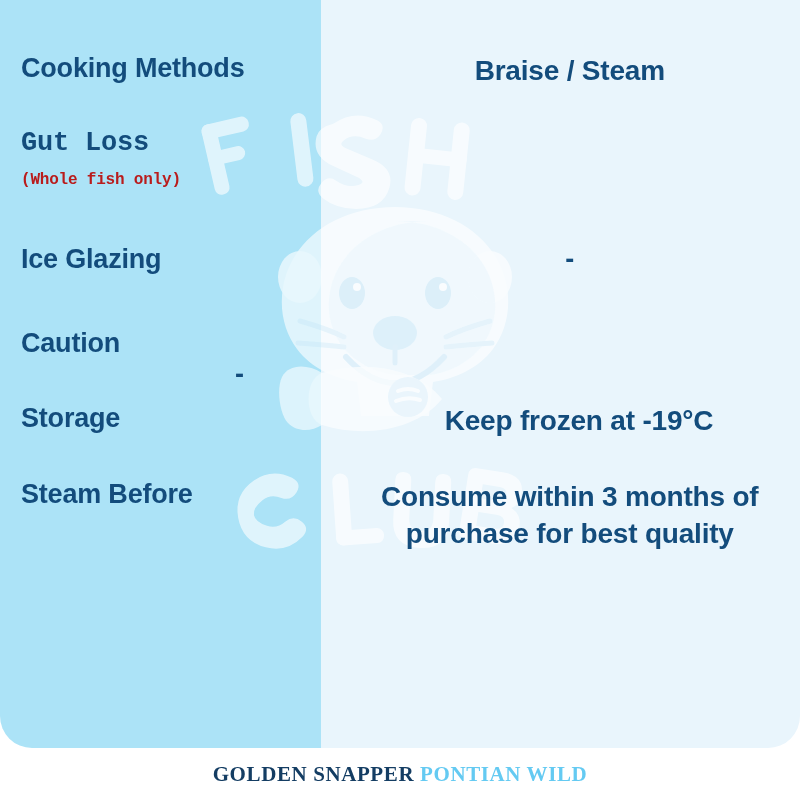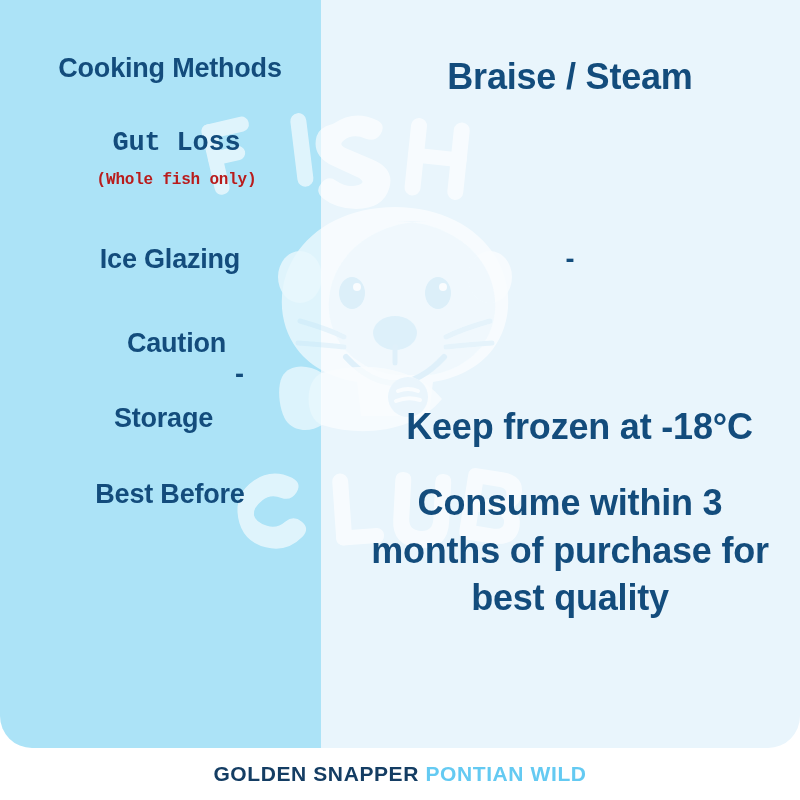--- a/index.html
+++ b/index.html
@@ -62,23 +62,23 @@
   }
   .row {
     position: absolute;
     left: 0;
     width: 800px;
     display: flex;
     align-items: flex-start;
   }
   .cell-label {
     width: 353px;
-    text-align: center;
+    text-align: left;
     box-sizing: border-box;
-    padding: 0 30px;
+    padding: 0 21px;
   }
   .cell-value {
     width: 479px;
     text-align: center;
     box-sizing: border-box;
     padding: 0 26px;
   }
 
   .lbl {
     color: #134C7C;
@@ -90,21 +90,21 @@
   .lbl-sub {
     color: #b91c1c;
     font-size: 16px;
     font-weight: bold;
     line-height: 1.2;
     margin-top: 12px;
     letter-spacing: -0.2px;
   }
   .val {
     color: #134C7C;
-    font-size: 36px;
+    font-size: 28px;
     font-weight: bold;
     line-height: 1.32;
     letter-spacing: -0.2px;
   }
   .val-sub {
     color: #59C6F0;
     font-size: 19px;
     font-weight: bold;
     line-height: 1.2;
     margin-top: 4px;
@@ -128,20 +128,21 @@
   
   .footer {
     position: absolute;
     left: 0;
     top: 748px;
     width: 800px;
     height: 52px;
     display: flex;
     align-items: center;
     justify-content: center;
+    font-family: Liberation Serif, serif;
   }
   .footer-text {
     font-size: 21px;
     font-weight: bold;
     letter-spacing: 0.6px;
     white-space: nowrap;
   }
   .f-primary { color: #143D63; }
   .f-secondary { color: #64CAF2; }
 </style>
@@ -278,27 +279,27 @@
       <div class="cell-value">
         <div class="val-dash">-</div>
       </div>
     </div>
 
     <div class="row r4">
       <div class="cell-label">
         <div class="lbl">Storage</div>
       </div>
       <div class="cell-value">
-        <div class="val">Keep frozen at -18°C</div>
+        <div class="val">Keep frozen at -19°C</div>
       </div>
     </div>
 
     <div class="row r5">
       <div class="cell-label">
-        <div class="lbl">Best Before</div>
+        <div class="lbl">Steam Before</div>
       </div>
       <div class="cell-value">
         <div class="val">Consume within 3 months of purchase for best quality</div>
       </div>
     </div>
 
   </div>
 
   <div class="footer">
     <div class="footer-text">

